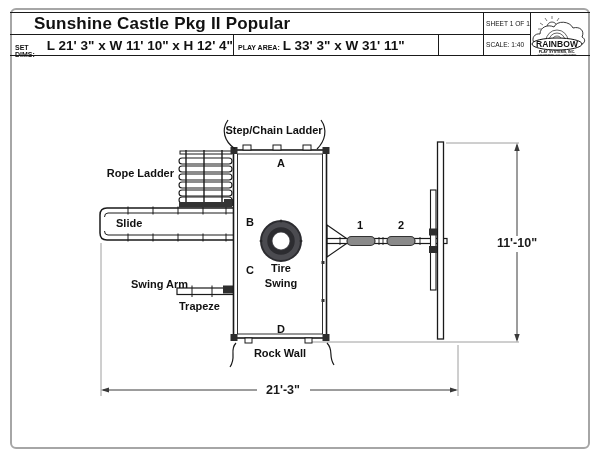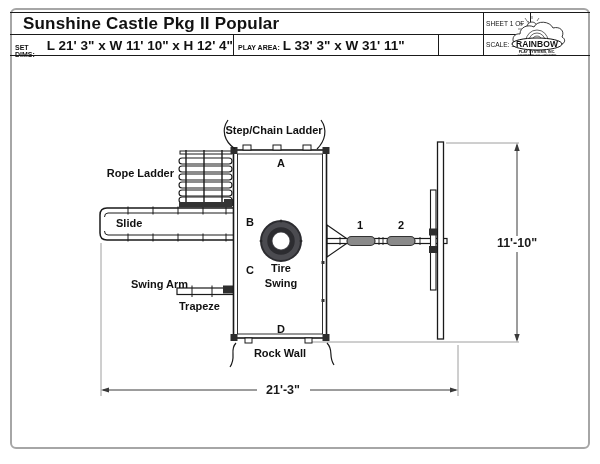--- a/index.html
+++ b/index.html
@@ -2,21 +2,21 @@
 <html><head>
 <meta charset="utf-8">
 <style>
   html,body{margin:0;padding:0;background:#fff;}
   #stage{position:relative;width:600px;height:464px;background:#fff;overflow:hidden;
          font-family:"Liberation Sans",sans-serif;color:#111;}
   .abs{position:absolute;}
   #page-border{left:10px;top:8px;width:576px;height:437px;border:2px solid #a6a6a6;border-radius:6px;}
   .hline{background:#1a1a1a;height:1px;}
   .vline{background:#1a1a1a;width:1px;}
-  #title-cell{left:17px;top:13px;width:473px;height:21px;display:flex;align-items:center;padding-left:6px;box-sizing:border-box;}
+  #title-cell{left:28px;top:13px;width:473px;height:21px;display:flex;align-items:center;padding-left:6px;box-sizing:border-box;}
   #title-cell span{font-size:17px;font-weight:700;letter-spacing:.2px;}
   .dim-cell{top:34px;height:21px;display:flex;align-items:baseline;padding-left:5px;box-sizing:border-box;padding-top:4px;}
   .dim-label{font-size:7px;font-weight:700;}
   .dim-value{font-size:13.5px;font-weight:700;margin-left:3px;white-space:nowrap;}
   .meta-cell{left:483px;width:47px;height:21px;display:flex;align-items:center;padding-left:3px;box-sizing:border-box;font-size:6.6px;}
   svg text{font-family:"Liberation Sans",sans-serif;fill:#111;}
   .lbl{font-size:11px;font-weight:700;}
   .dimtxt{font-size:12.5px;font-weight:700;fill:#1a1a1a;}
 </style>
 </head>
@@ -45,21 +45,21 @@
     <span class="dim-label">PLAY AREA:</span>
     <span class="dim-value">L 33' 3" x W 31' 11"</span>
   </div>
   <div class="abs meta-cell" style="top:13px;">
     <span>SHEET 1 OF 1</span>
   </div>
   <div class="abs meta-cell" style="top:34px;">
     <span>SCALE: 1:40</span>
   </div>
 
-  <div class="abs" style="left:508px;top:13px;width:72px;height:42px;">
+  <div class="abs" style="left:528px;top:13px;width:72px;height:42px;">
     <svg width="60" height="42" viewBox="0 0 60 42">
       <g stroke="#222" stroke-width="0.6" fill="none">
         <line x1="24" y1="3" x2="24" y2="6"></line>
           <line x1="17" y1="5" x2="19" y2="8"></line>
         <line x1="12" y1="10" x2="15" y2="12"></line>
           <line x1="31" y1="5" x2="29" y2="8"></line>
         <line x1="36" y1="10" x2="33" y2="12"></line>
           <line x1="10" y1="16" x2="14" y2="16"></line>
         <line x1="38" y1="16" x2="34" y2="16"></line>
       </g>

